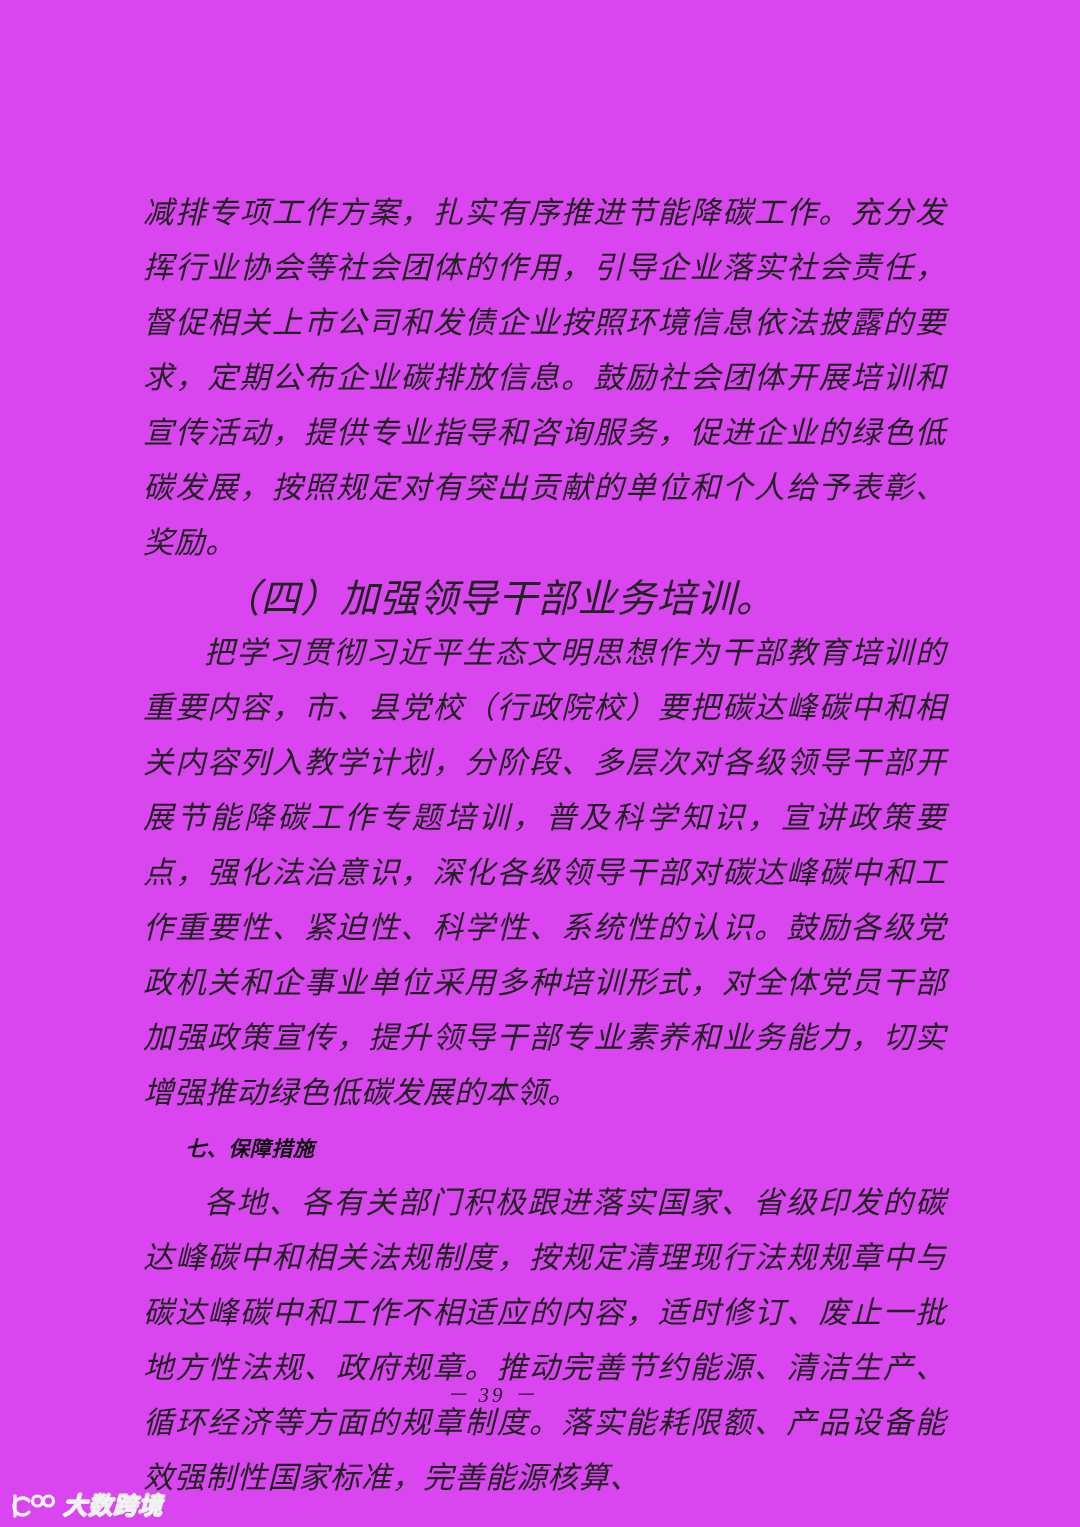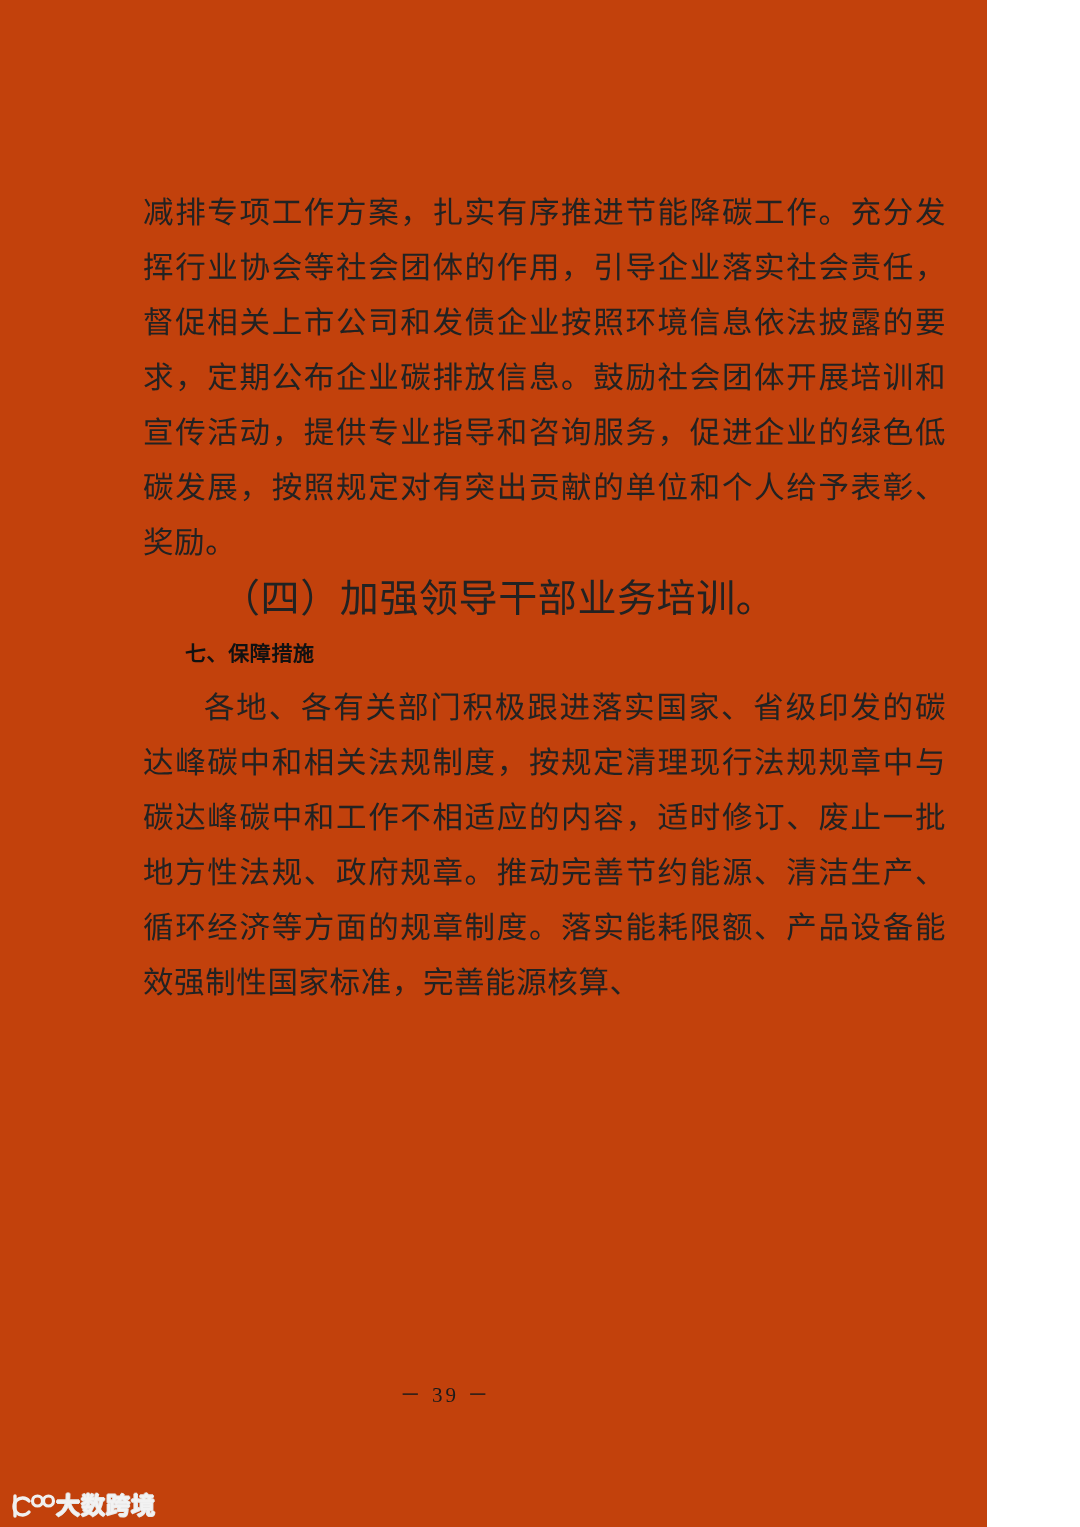--- a/index.html
+++ b/index.html
@@ -4,26 +4,27 @@
 <title>文档页面</title>
 <style>
   html, body {
     margin: 0;
     padding: 0;
     background: #ffffff;
   }
 
   .page {
     position: relative;
-    width: 987px;
+    width: 1080px;
     height: 1527px;
-    background: #c2410c;
+    background: #d946ef;
     overflow: hidden;
     font-family: "Liberation Serif", "DejaVu Serif", serif;
     color: #1a1a1a;
+    font-style: italic;
   }
 
   
   .content {
     position: absolute;
     left: 143px;
     top: 186px;
     width: 803px;
   }
 
@@ -80,20 +81,21 @@
     font-family: "Liberation Serif", "DejaVu Serif", serif;
   }
 
   
   .watermark {
     position: absolute;
     left: 12px;
     bottom: 8px;
     display: flex;
     align-items: center;
+    gap: 7px;
     opacity: 1;
     pointer-events: none;
     user-select: none;
   }
 
   .watermark .mark {
     width: 44px;
     height: 26px;
     display: block;
   }
@@ -116,20 +118,21 @@
 <body>
 
 <div class="page">
 
   <div class="content">
 
     <p class="para">减排专项工作方案，扎实有序推进节能降碳工作。充分发挥行业协会等社会团体的作用，引导企业落实社会责任，督促相关上市公司和发债企业按照环境信息依法披露的要求，定期公布企业碳排放信息。鼓励社会团体开展培训和宣传活动，提供专业指导和咨询服务，促进企业的绿色低碳发展，按照规定对有突出贡献的单位和个人给予表彰、奖励。</p>
 
     <p class="sub-heading">（四）加强领导干部业务培训。</p>
 
+    <p class="para indent">把学习贯彻习近平生态文明思想作为干部教育培训的重要内容，市、县党校（行政院校）要把碳达峰碳中和相关内容列入教学计划，分阶段、多层次对各级领导干部开展节能降碳工作专题培训，普及科学知识，宣讲政策要点，强化法治意识，深化各级领导干部对碳达峰碳中和工作重要性、紧迫性、科学性、系统性的认识。鼓励各级党政机关和企事业单位采用多种培训形式，对全体党员干部加强政策宣传，提升领导干部专业素养和业务能力，切实增强推动绿色低碳发展的本领。</p>
 
     <p class="section-heading">七、保障措施</p>
 
 
     <p class="para indent">各地、各有关部门积极跟进落实国家、省级印发的碳达峰碳中和相关法规制度，按规定清理现行法规规章中与碳达峰碳中和工作不相适应的内容，适时修订、废止一批地方性法规、政府规章。推动完善节约能源、清洁生产、循环经济等方面的规章制度。落实能耗限额、产品设备能效强制性国家标准，完善能源核算、</p>
 
   </div>
 
   <div class="page-number">－ 39 －</div>
 

